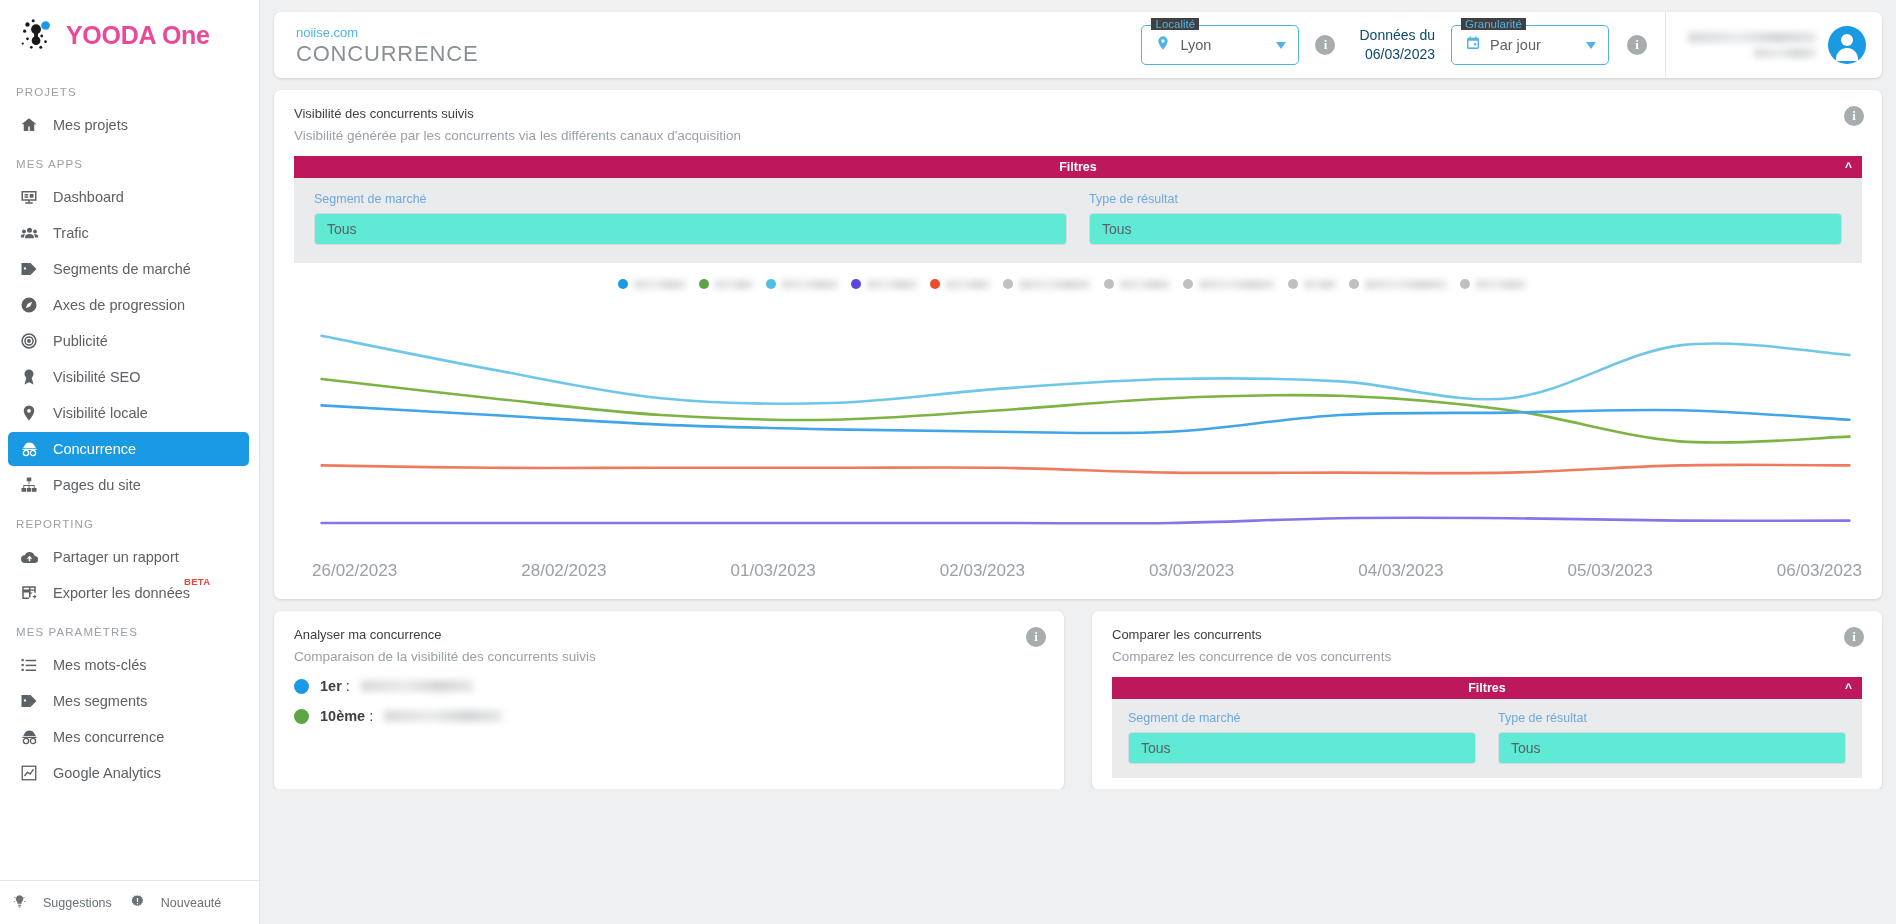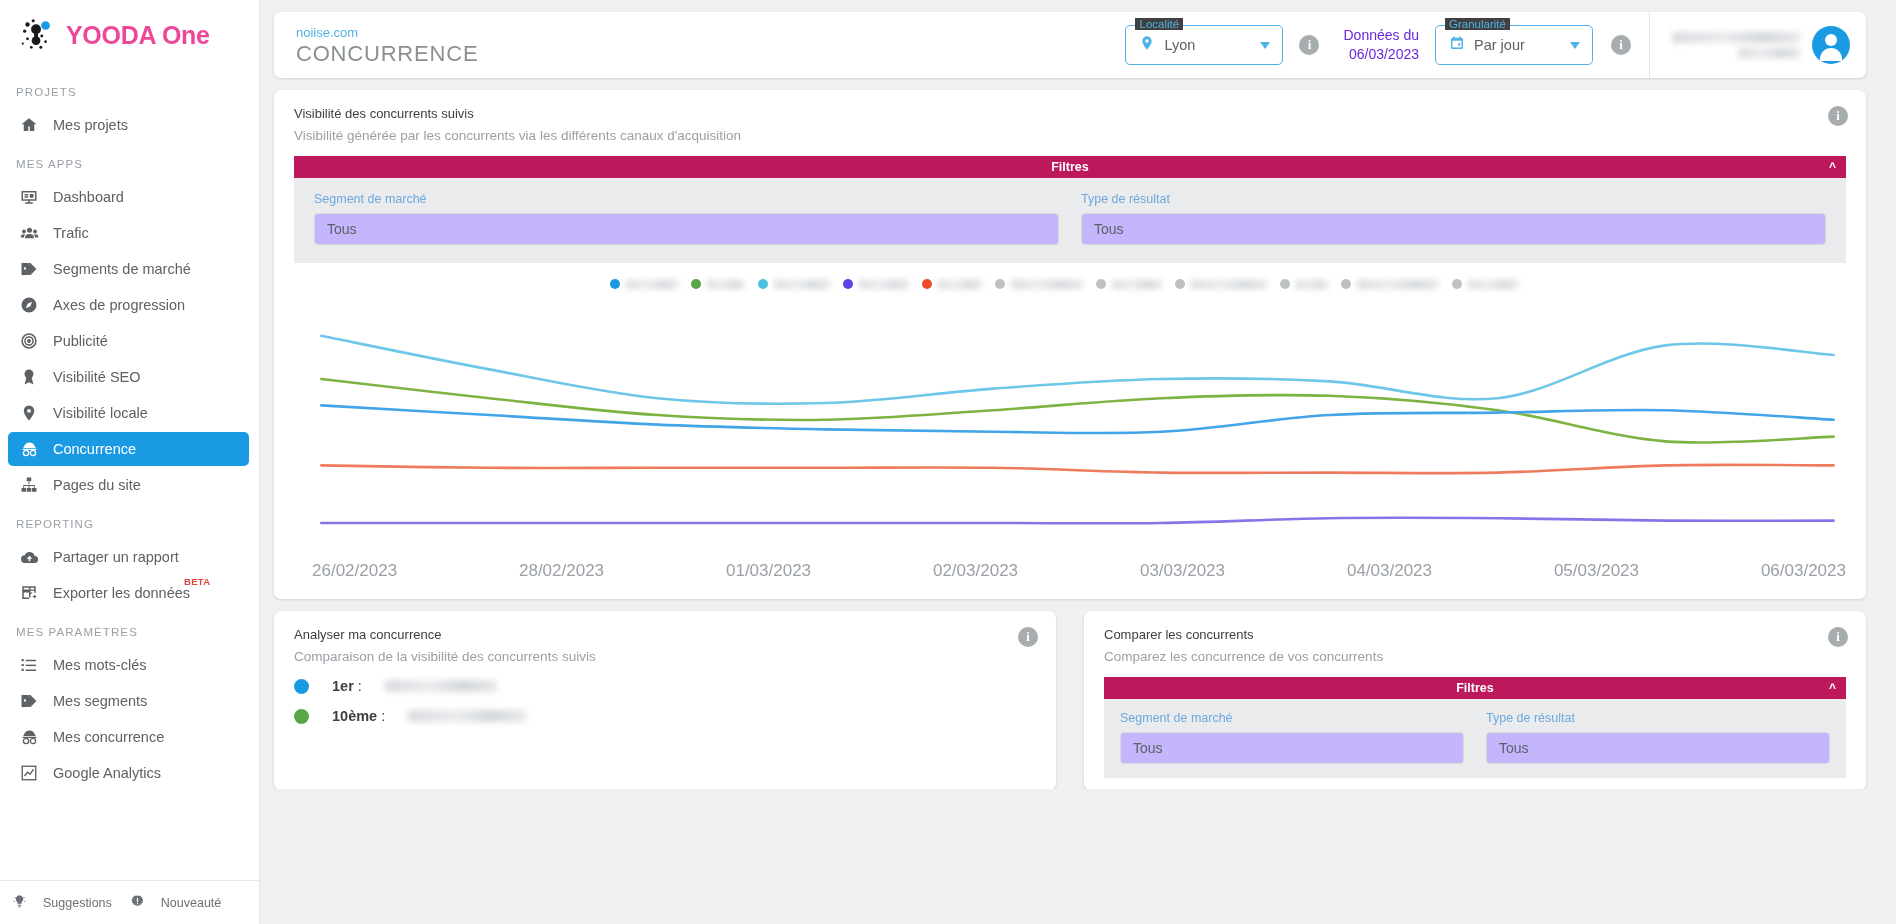--- a/index.html
+++ b/index.html
@@ -55,21 +55,21 @@
     padding-left: 12px; background: #fff;
   }
   .footer-link {
     display: flex; align-items: center; gap: 16px;
     color: #6a7075; font-size: 12.5px; cursor: pointer;
   }
 
   
   .main {
     flex: 1 1 auto; height: 789px; overflow: hidden;
-    padding: 8px 16px 0 0;
+    padding: 8px 0 0 0;
     background: #eef0f2;
   }
   .card {
     background: #ffffff;
     border-radius: 7px;
     box-shadow: 0 1px 3px rgba(0,0,0,0.13);
     margin: 0 14px 12px 14px;
   }
 
   
@@ -103,21 +103,21 @@
     border-right: 5.5px solid transparent; border-top: 7px solid #4fb3e8;
   }
   .info-icon {
     width: 20px; height: 20px; border-radius: 50%;
     background: #a7acaf; color: #fff;
     font-size: 13px; font-weight: bold; font-family: "Liberation Serif", serif;
     display: flex; align-items: center; justify-content: center;
     cursor: pointer; flex: 0 0 20px;
   }
   .data-date {
-    font-size: 14px; color: #6d28d9; text-align: right; line-height: 19px;
+    font-size: 14px; color: #0c4a6e; text-align: right; line-height: 19px;
   }
   .user-zone {
     border-left: 1px solid #e4e6e8;
     height: 100%; display: flex; align-items: center; gap: 12px;
     padding: 0 16px 0 22px; margin-left: 18px; cursor: pointer;
   }
   .blur-bar {
     background: linear-gradient(90deg,#d8dadd 0%,#e9ebed 40%,#d3d6d9 70%,#e6e8ea 100%);
     filter: blur(3.2px); border-radius: 2px;
   }
@@ -151,21 +151,21 @@
     position: absolute; right: 10px; top: 50%;
     transform: translateY(-50%); font-size: 12px;
   }
   .filters-body {
     background: #e9ebed; padding: 14px 20px 18px 20px;
     display: flex; gap: 22px;
   }
   .filter-col { flex: 1 1 0; }
   .filter-label { font-size: 12.5px; color: #6fa8dc; margin-bottom: 7px; }
   .filter-input {
-    background: #c4b5fd; border: 1px solid #d6d9dc; border-radius: 4px;
+    background: #5eead4; border: 1px solid #d6d9dc; border-radius: 4px;
     height: 32px; display: flex; align-items: center; padding: 0 12px;
     font-size: 14px; color: #5c6166; cursor: text;
   }
 
   
   .legend {
     display: flex; align-items: center; gap: 0px;
     padding: 16px 0 6px 0; justify-content: center; flex-wrap: nowrap;
   }
   .legend-item { display: flex; align-items: center; gap: 6px; margin-right: 13px; cursor: pointer; }
@@ -176,21 +176,21 @@
   .plot-wrap svg { display: block; width: 100%; height: 100%; }
   .xaxis {
     display: flex; justify-content: space-between;
     font-size: 17px; color: #9aa0a6;
     padding: 4px 0 8px 18px;
   }
 
   
   .bottom-row { display: flex; margin: 0; }
   .bottom-card { flex: 1 1 0; padding: 16px 20px 12px 20px; position: relative; min-height: 140px; }
-  .rank-row { display: flex; align-items: center; gap: 23px; margin-top: 14px; }
+  .rank-row { display: flex; align-items: center; gap: 11px; margin-top: 14px; }
   .rank-dot { width: 15px; height: 15px; border-radius: 50%; flex: 0 0 15px; }
   .rank-label { font-size: 14.5px; color: #3c4043; }
   .rank-label b { font-weight: bold; }
   .mini-filters { margin-top: 12px; }
   .mini-filters .filters-body { padding: 12px 16px 14px 16px; }
 </style>
 </head>
 <body>
 
 <aside class="sidebar">

